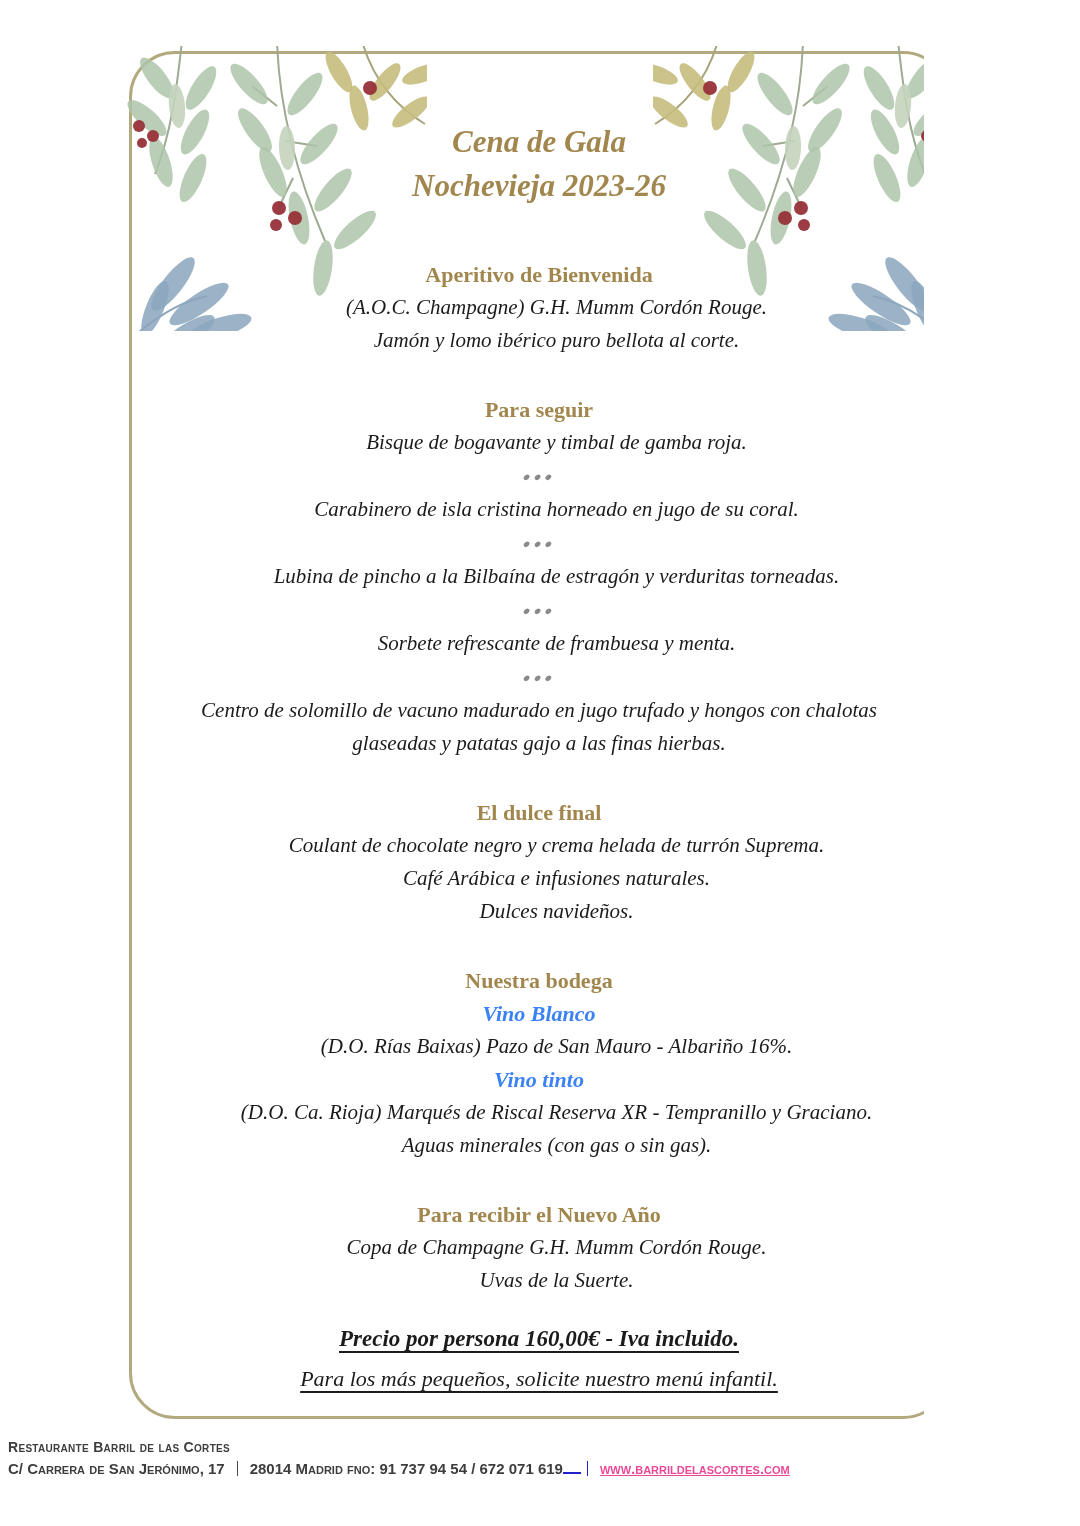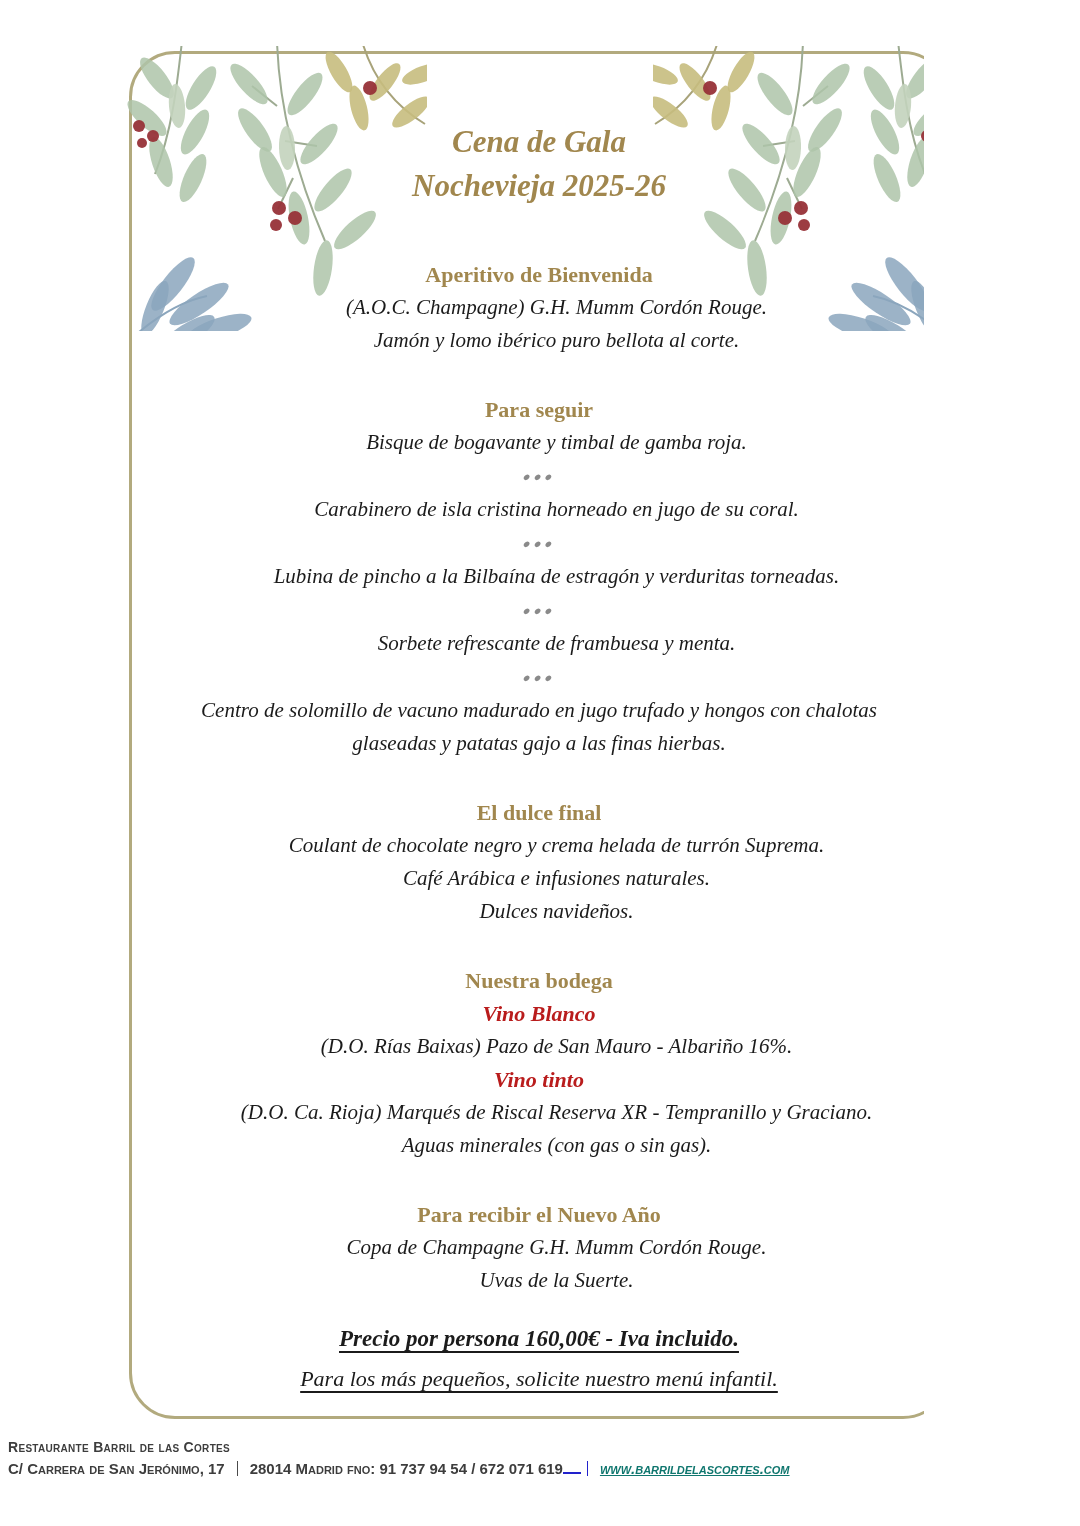--- a/index.html
+++ b/index.html
@@ -10,21 +10,21 @@
   .card{position:absolute;left:129px;top:51px;width:814px;height:1362px;
         border:3px solid #b2aa7e;border-radius:46px;background:#ffffff;}
   .content{position:absolute;left:0;top:0;right:0;text-align:center;
            padding-top:66px;color:#1b1b1b;}
 
   .title-line{font-size:31px;font-weight:bold;font-style:italic;color:#a1874e;line-height:44px;}
 
   .section{margin-top:36px;}
   .section.first{margin-top:50px;}
   .heading{font-size:22px;font-weight:bold;color:#a1874e;line-height:33px;}
-  .subheading{font-size:22px;font-weight:bold;font-style:italic;color:#b91c1c;line-height:33px;}
+  .subheading{font-size:22px;font-weight:bold;font-style:italic;color:#3b82f6;line-height:33px;}
   .line{font-size:21px;font-style:italic;line-height:33px;color:#1b1b1b;margin-left:35px;}
   .line.narrow{max-width:680px;margin:0 auto;}
   .dots{line-height:33px;}
   .dots span{display:inline-block;font-size:13px;letter-spacing:3px;color:#8a8a8a;
              transform:skewX(-18deg);font-style:normal;}
 
   .pricing{margin-top:22px;}
   .price-line{font-size:23px;font-weight:bold;font-style:italic;line-height:40px;
               text-decoration:underline;text-underline-offset:5px;}
   .kids-line{font-size:22px;font-style:italic;line-height:40px;
@@ -33,38 +33,38 @@
   
   .footer{position:absolute;left:8px;right:0;top:1437px;text-align:left;
           font-family:"Liberation Sans",sans-serif;color:#3d3d3d;
           font-variant:small-caps;font-weight:bold;}
   .footer-name{font-size:14px;line-height:21px;letter-spacing:.3px;}
   .footer-info{font-size:15px;line-height:21px;}
   .divider{display:inline-block;width:1px;height:15px;background:#4a4a4a;
            margin:0 12px;vertical-align:-2px;}
   .link-lead{display:inline-block;width:18px;height:12px;border-bottom:2px solid #2222cc;}
   .divider.blue{background:#2222cc;margin-left:6px;}
-  .website{color:#0f766e;text-decoration:underline;font-weight:bold;font-style:italic;}
+  .website{color:#ec4899;text-decoration:underline;font-weight:bold;}
 
   
   .foliage{position:absolute;top:46px;width:300px;height:285px;}
   .foliage.left{left:127px;}
   .foliage.right{left:653px;}
 </style>
 </head>
 <body>
 
 <div class="page">
 
   <div class="card">
     <div class="content">
 
       <div>
         <div class="title-line">Cena de Gala</div>
-        <div class="title-line">Nochevieja 2025-26</div>
+        <div class="title-line">Nochevieja 2023-26</div>
       </div>
 
       <div class="section first">
         <div class="heading">Aperitivo de Bienvenida</div>
         <div class="line">(A.O.C. Champagne) G.H. Mumm Cordón Rouge.</div>
         <div class="line">Jamón y lomo ibérico puro bellota al corte.</div>
       </div>
 
       <div class="section">
         <div class="heading">Para seguir</div>

